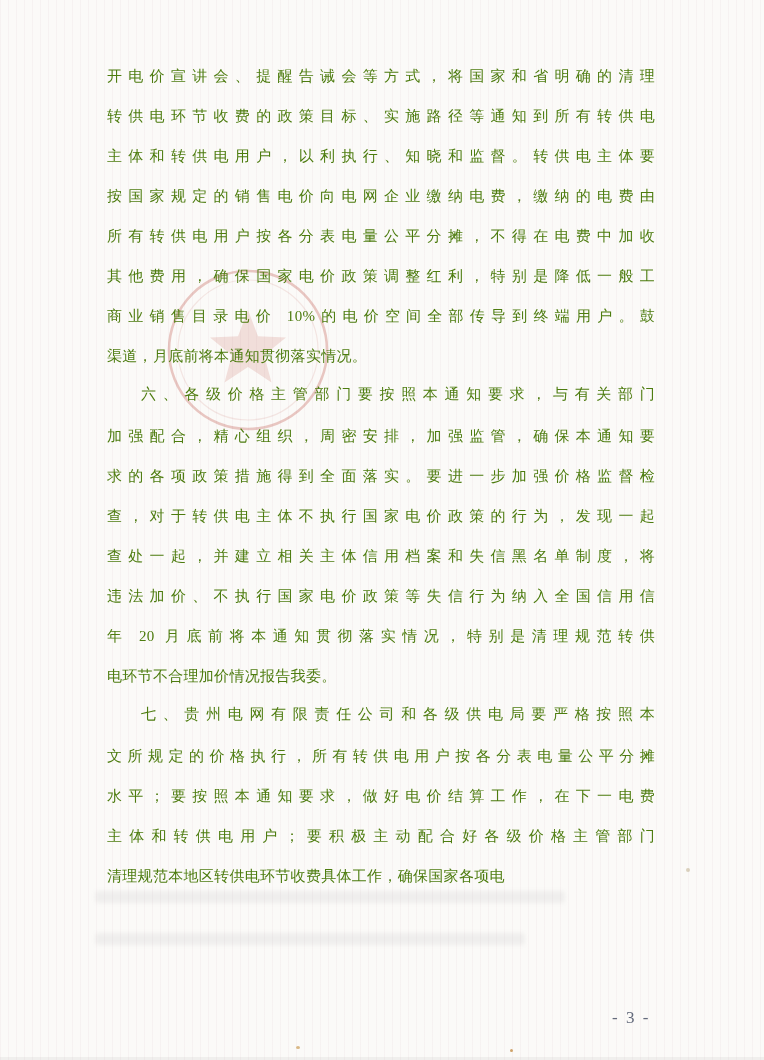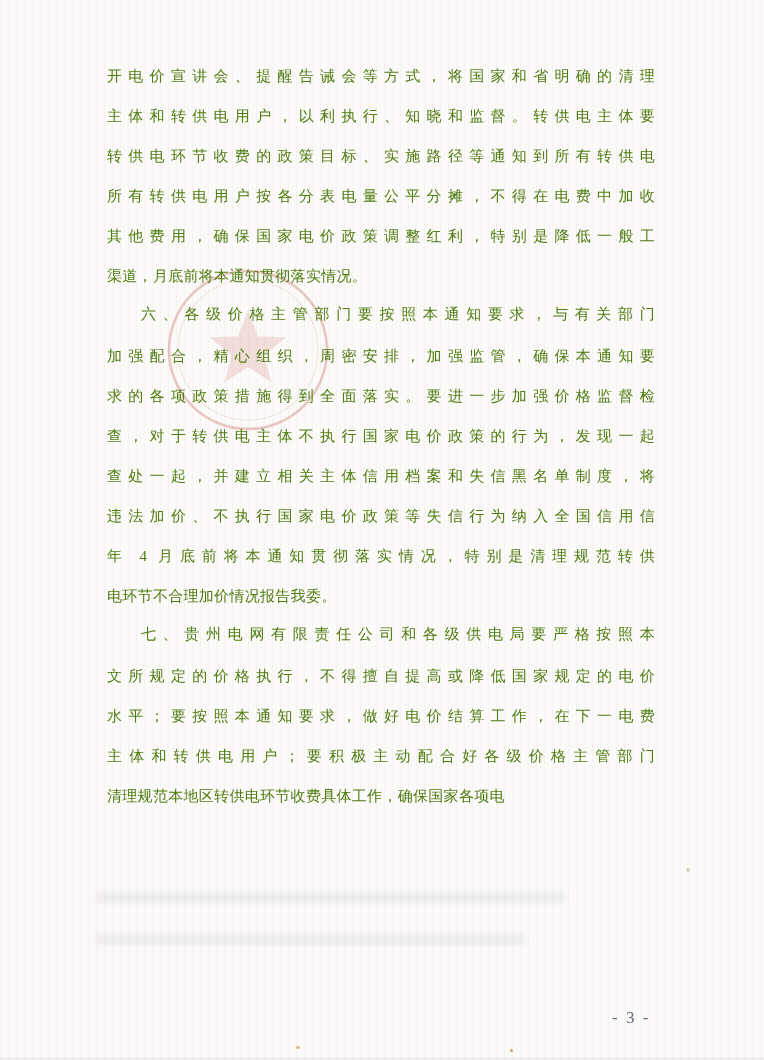--- a/index.html
+++ b/index.html
@@ -88,39 +88,41 @@
     <circle class="stamp-ring2" cx="86" cy="86" r="70" stroke="#c04f46"></circle>
     <path class="stamp-star" d="M86,46 L96,72.2 L124,73.6 L102.2,91.3 L109.5,118.4 L86,103 L62.5,118.4 L69.8,91.3 L48,73.6 L76,72.2 Z" fill="#c04f46"></path>
   </svg>
 
   <div class="ghost g1"></div>
   <div class="ghost g2"></div>
 
   <div class="content">
       <div class="paragraph">
         <div class="line">开电价宣讲会、提醒告诫会等方式，将国家和省明确的清理</div>
+        <div class="line">转供电环节收费的政策目标、实施路径等通知到所有转供电</div>
         <div class="line">主体和转供电用户，以利执行、知晓和监督。转供电主体要</div>
-        <div class="line">转供电环节收费的政策目标、实施路径等通知到所有转供电</div>
+        <div class="line">按国家规定的销售电价向电网企业缴纳电费，缴纳的电费由</div>
         <div class="line">所有转供电用户按各分表电量公平分摊，不得在电费中加收</div>
         <div class="line">其他费用，确保国家电价政策调整红利，特别是降低一般工</div>
+        <div class="line">商业销售目录电价 10%的电价空间全部传导到终端用户。鼓</div>
         <div class="line last">渠道，月底前将本通知贯彻落实情况。</div>
       </div>
       <div class="paragraph">
         <div class="line indent">六、各级价格主管部门要按照本通知要求，与有关部门</div>
         <div class="line">加强配合，精心组织，周密安排，加强监管，确保本通知要</div>
         <div class="line">求的各项政策措施得到全面落实。要进一步加强价格监督检</div>
         <div class="line">查，对于转供电主体不执行国家电价政策的行为，发现一起</div>
         <div class="line">查处一起，并建立相关主体信用档案和失信黑名单制度，将</div>
         <div class="line">违法加价、不执行国家电价政策等失信行为纳入全国信用信</div>
-        <div class="line">年 4 月底前将本通知贯彻落实情况，特别是清理规范转供</div>
+        <div class="line">年 20 月底前将本通知贯彻落实情况，特别是清理规范转供</div>
         <div class="line last">电环节不合理加价情况报告我委。</div>
       </div>
       <div class="paragraph">
         <div class="line indent">七、贵州电网有限责任公司和各级供电局要严格按照本</div>
-        <div class="line">文所规定的价格执行，不得擅自提高或降低国家规定的电价</div>
+        <div class="line">文所规定的价格执行，所有转供电用户按各分表电量公平分摊</div>
         <div class="line">水平；要按照本通知要求，做好电价结算工作，在下一电费</div>
         <div class="line">主体和转供电用户；要积极主动配合好各级价格主管部门</div>
         <div class="line last">清理规范本地区转供电环节收费具体工作，确保国家各项电</div>
       </div>
     </div>
 
   <span class="speck s1"></span>
   <span class="speck s2"></span>
   <span class="speck s3"></span>
 

